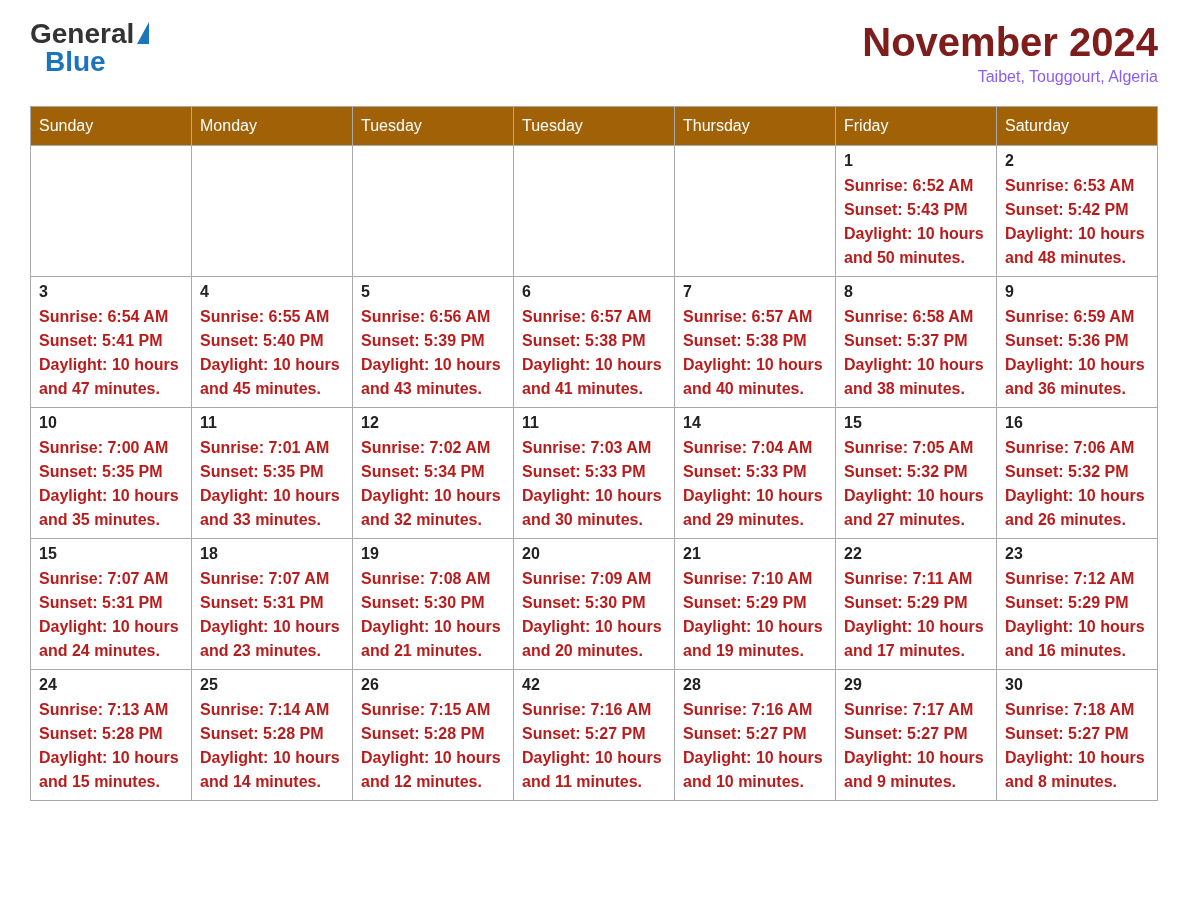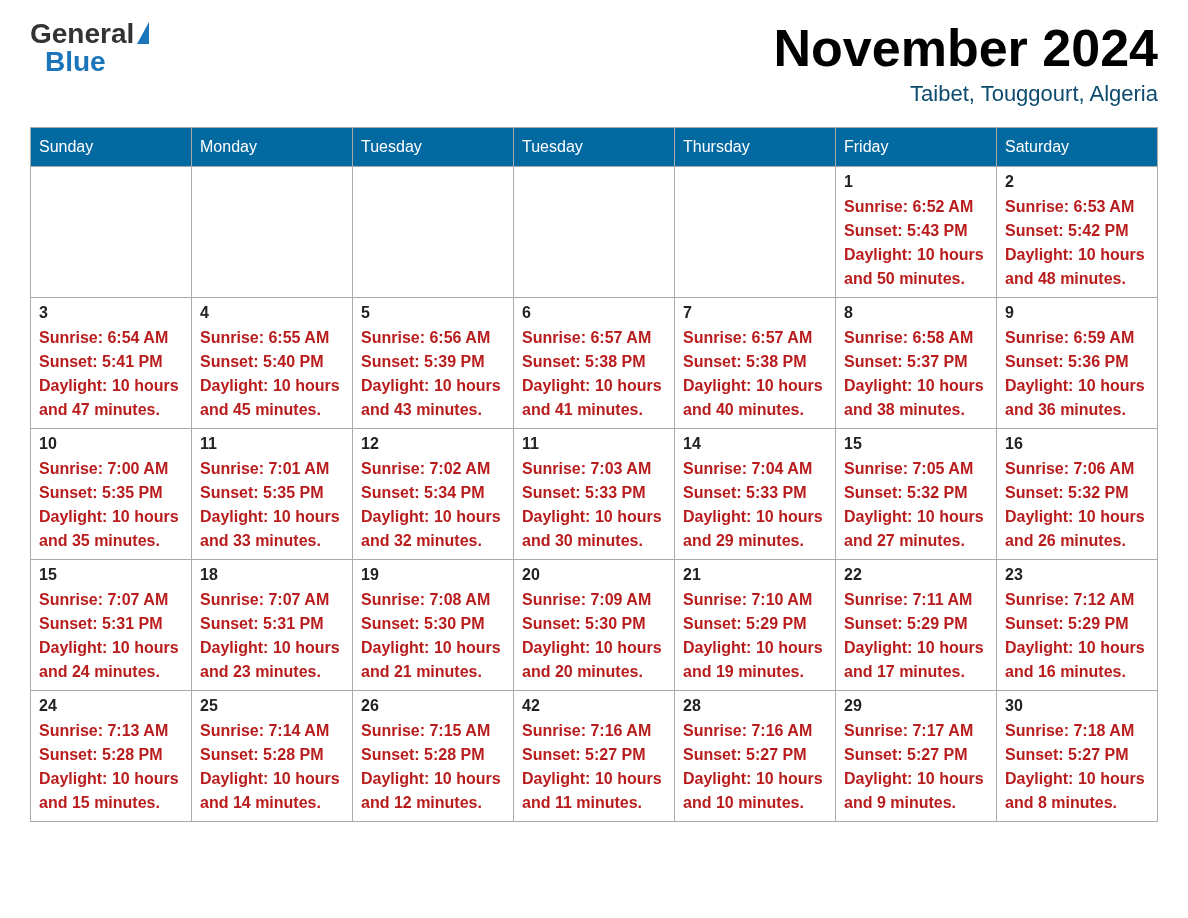--- a/index.html
+++ b/index.html
@@ -31,37 +31,37 @@
       font-size: 28px;
       font-weight: bold;
       color: #1a75bb;
       line-height: 1;
       margin-left: 15px;
     }
     .title-area {
       text-align: right;
     }
     .month-title {
-      font-size: 52px;
-      font-weight: bold;
-      color: #000000;
+      font-size: 40px;
+      font-weight: bold;
+      color: #7f1d1d;
       line-height: 1.1;
     }
     .location {
-      font-size: 22px;
-      color: #0c4a6e;
+      font-size: 16px;
+      color: #8b5cf6;
       margin-top: 4px;
     }
     .calendar {
       width: 100%;
       border-collapse: collapse;
       border: 1px solid #aaa;
     }
     .calendar th {
-      background: #0369a1;
+      background: #a16207;
       color: #fff;
       padding: 10px 8px;
       font-size: 16px;
       font-weight: normal;
       text-align: left;
       border: 1px solid #aaa;
     }
     .calendar td {
       vertical-align: top;
       border: 1px solid #aaa;

